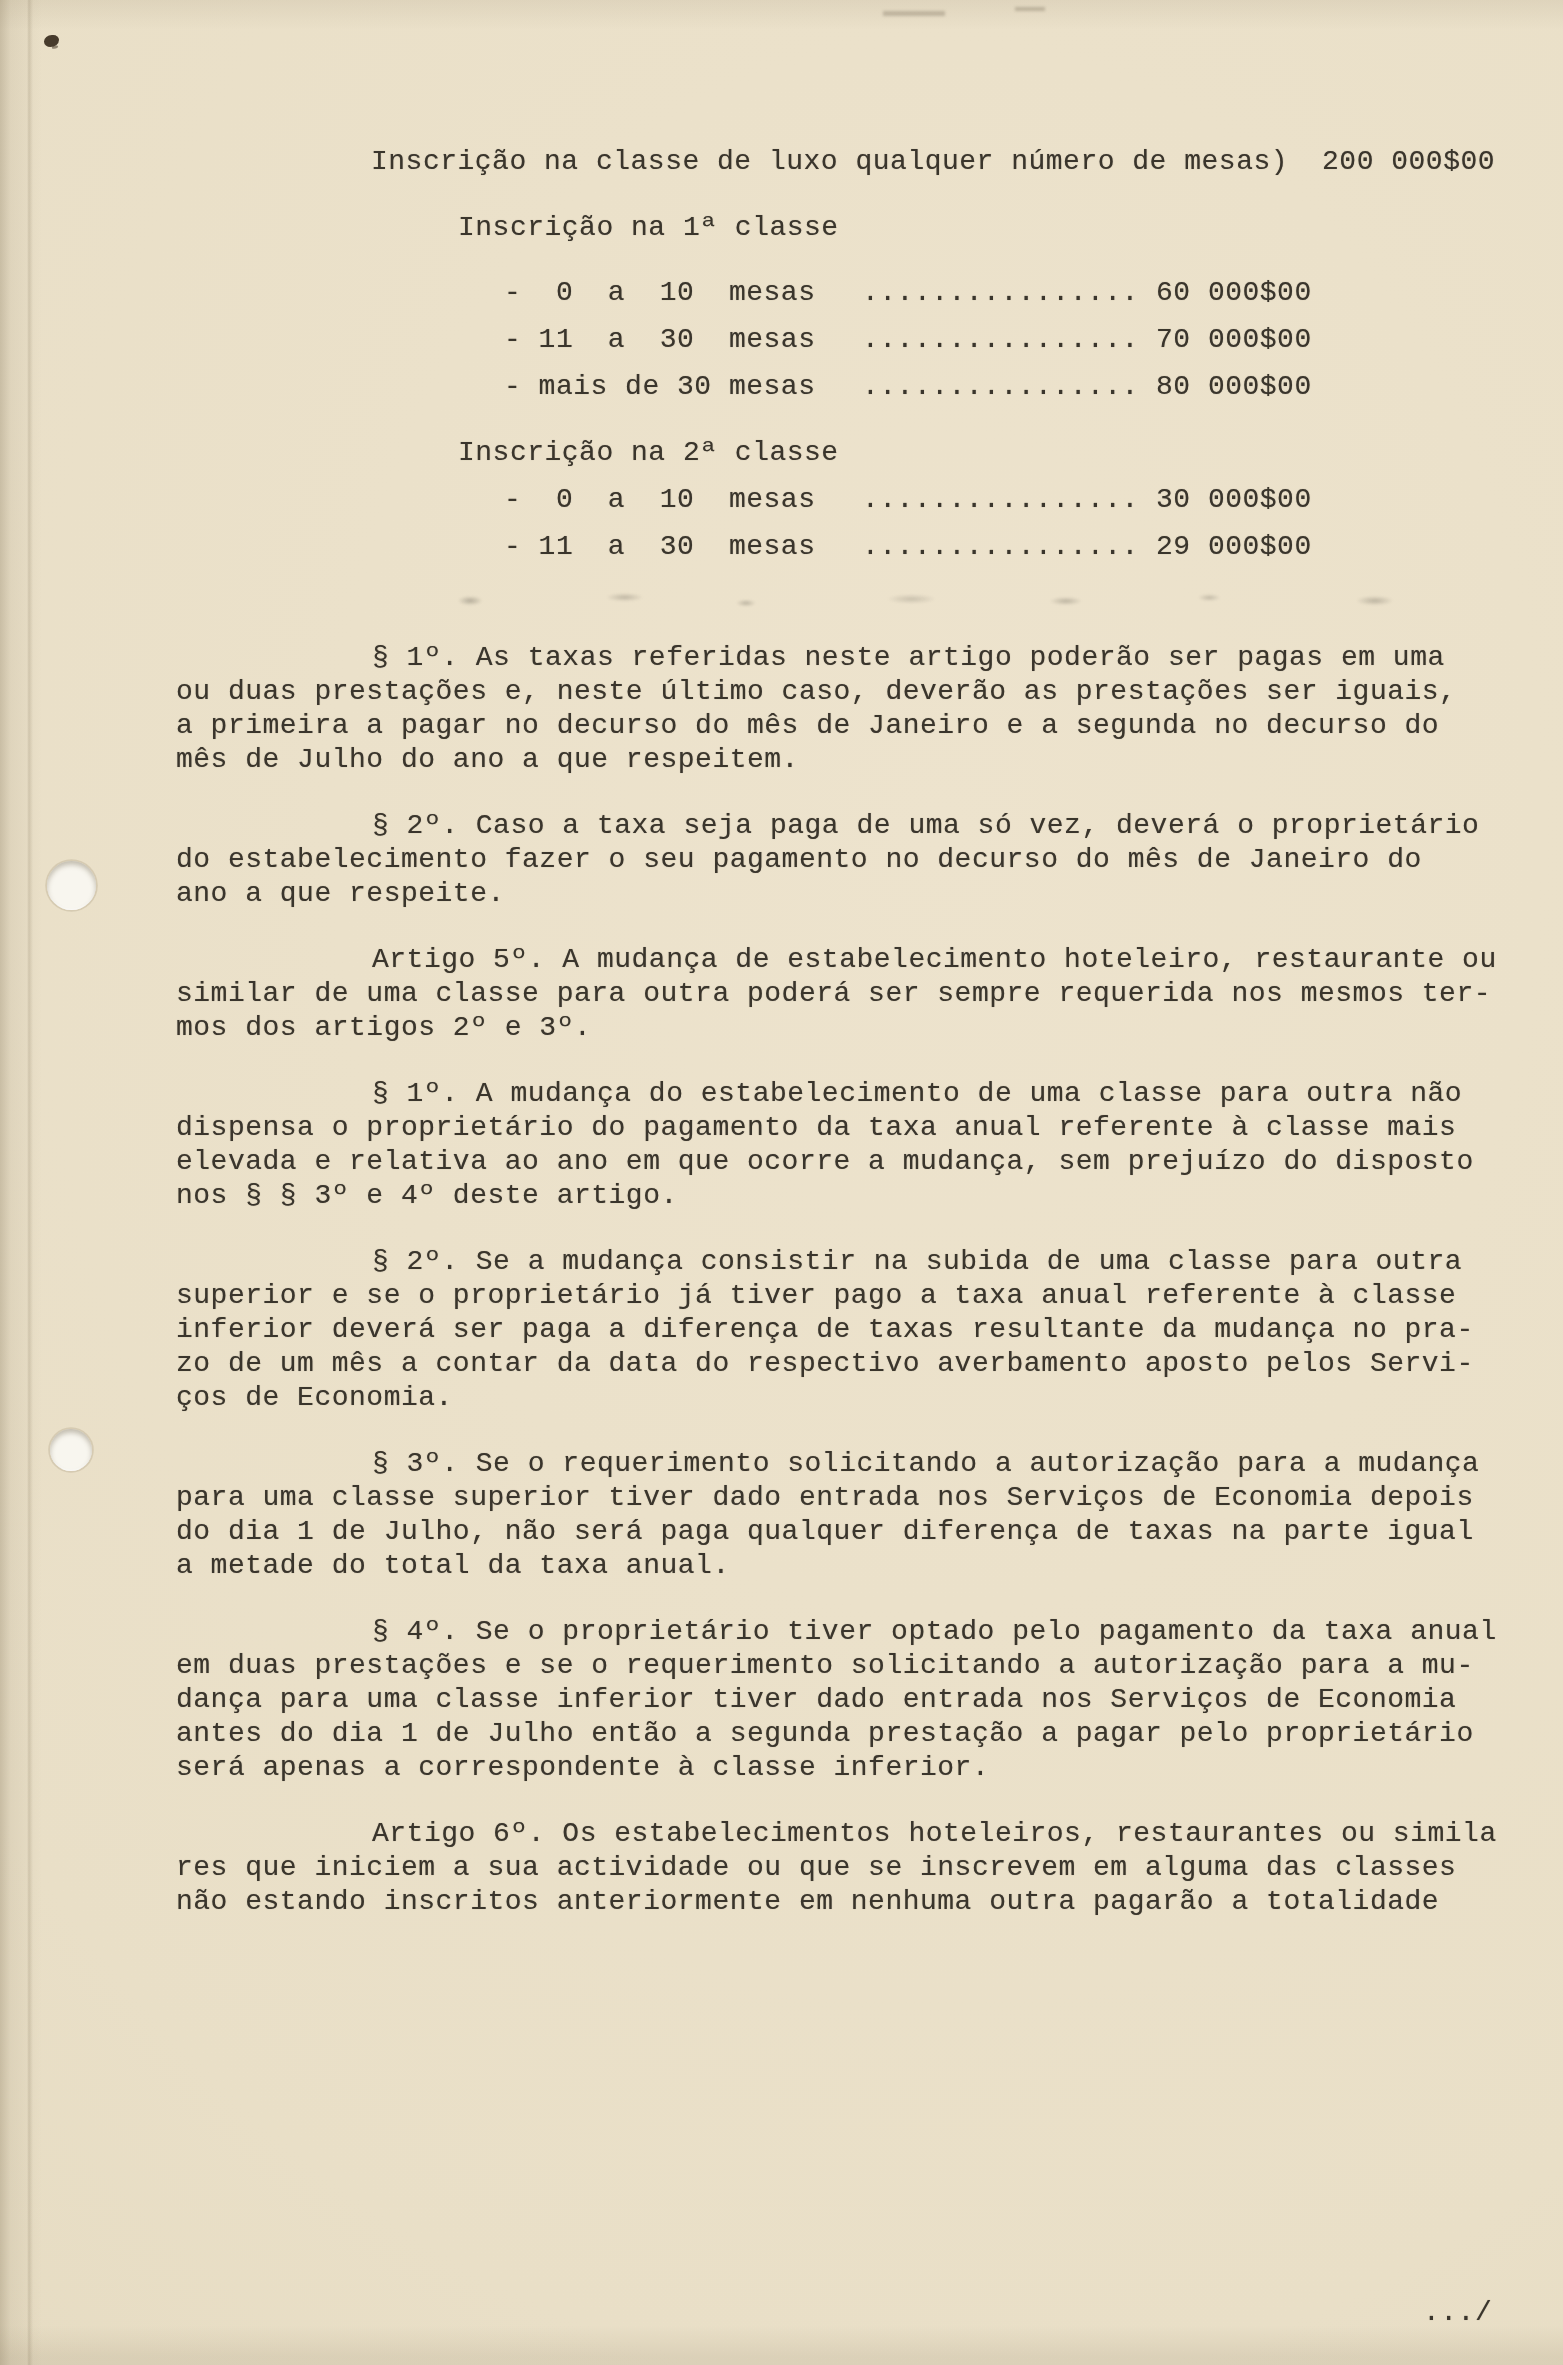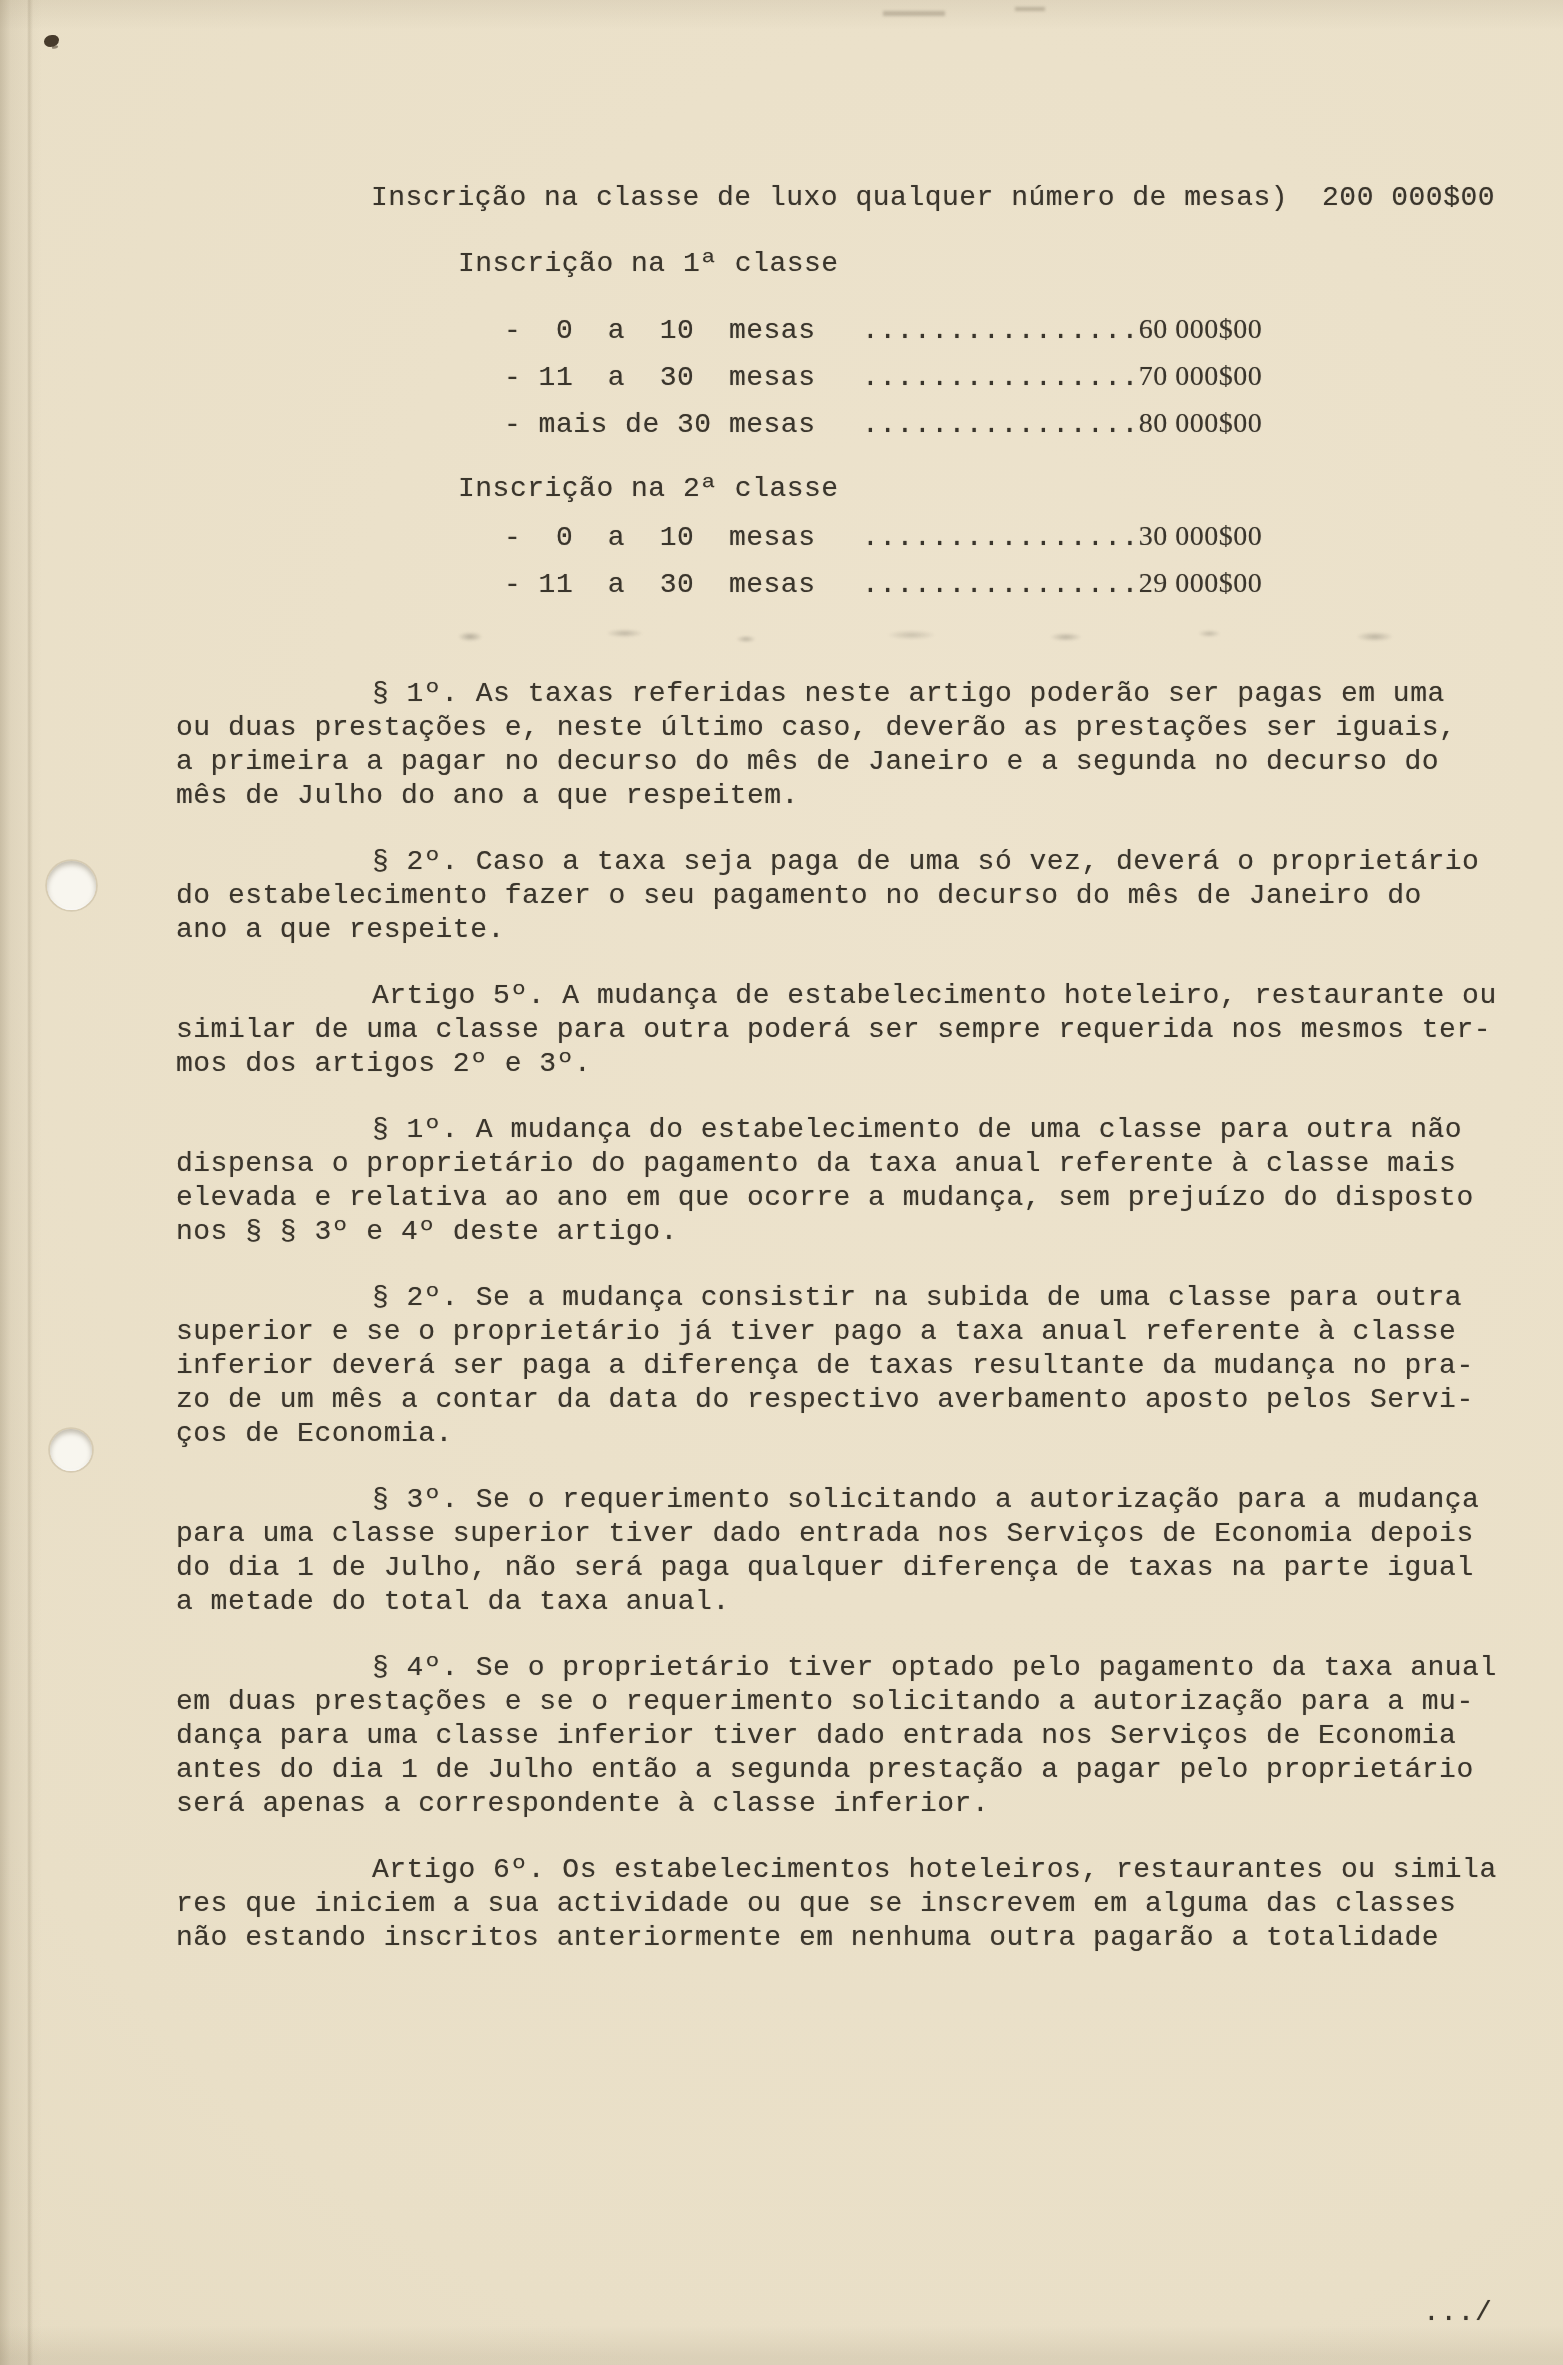--- a/index.html
+++ b/index.html
@@ -15,30 +15,30 @@
       linear-gradient(90deg, transparent 0 27px, rgba(110,95,68,0.18) 29px, transparent 33px),
       linear-gradient(180deg, rgba(120,105,78,0.10) 0px, rgba(120,105,78,0) 30px),
       linear-gradient(0deg, rgba(120,105,78,0.12) 0 8.8px, rgba(120,105,78,0) 41px),
       radial-gradient(140% 120% at 60% 35%, #ede3cd 0%, #e9dfc7 55%, #e1d6ba 100%);
   }
   .content {
     position:absolute; left:176px; top:138px; width:1351px;
     font-size:28px; letter-spacing:0.5px;
     text-shadow:0 0 0.9px rgba(58,53,44,0.45);
   }
-  .header-line { margin-left:195px; white-space:pre; line-height:47px; height:47px;margin-top:36px; }
+  .header-line { margin-left:195px; white-space:pre; line-height:47px; height:47px; }
   .lux-value { padding-left:34px; }
   .fee-title { margin-left:282px; line-height:47px; height:47px; }
   .t1 { margin-top:19px; }
   .t2 { margin-top:19.4px; }
   .fee-row { margin-left:328px; line-height:47px; height:47px; white-space:pre; }
   .fee-row.first { margin-top:17.7px; }
   .fee-row .fl { display:inline-block; width:358px; }
   .fee-row .fd { display:inline-block; }
-  .fee-row .fv { display:inline-block; width:190px; text-align:left;font-family:Liberation Serif, serif; }
+  .fee-row .fv { display:inline-block; width:190px; text-align:center; }
   .smudge {
     margin:12.4px 0 0 206px; width:1103px; height:34px;
     background:
       radial-gradient(17.7px 7px at 8% 55%, rgba(80,75,65,0.35), transparent 70%),
       radial-gradient(26.5px 6.2px at 22% 45%, rgba(80,75,65,0.28), transparent 70%),
       radial-gradient(14px 5.3px at 33% 62%, rgba(80,75,65,0.30), transparent 70%),
       radial-gradient(35px 7px at 48% 50%, rgba(80,75,65,0.22), transparent 70%),
       radial-gradient(23px 6.2px at 62% 56%, rgba(80,75,65,0.30), transparent 70%),
       radial-gradient(16px 5.3px at 75% 46%, rgba(80,75,65,0.26), transparent 70%),
       radial-gradient(26.5px 7px at 90% 55%, rgba(80,75,65,0.30), transparent 70%);

